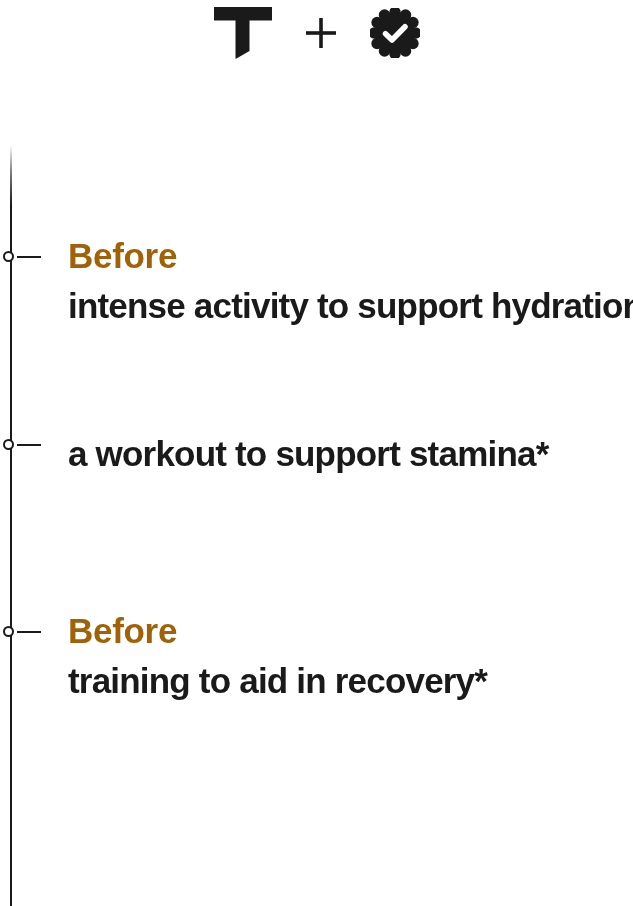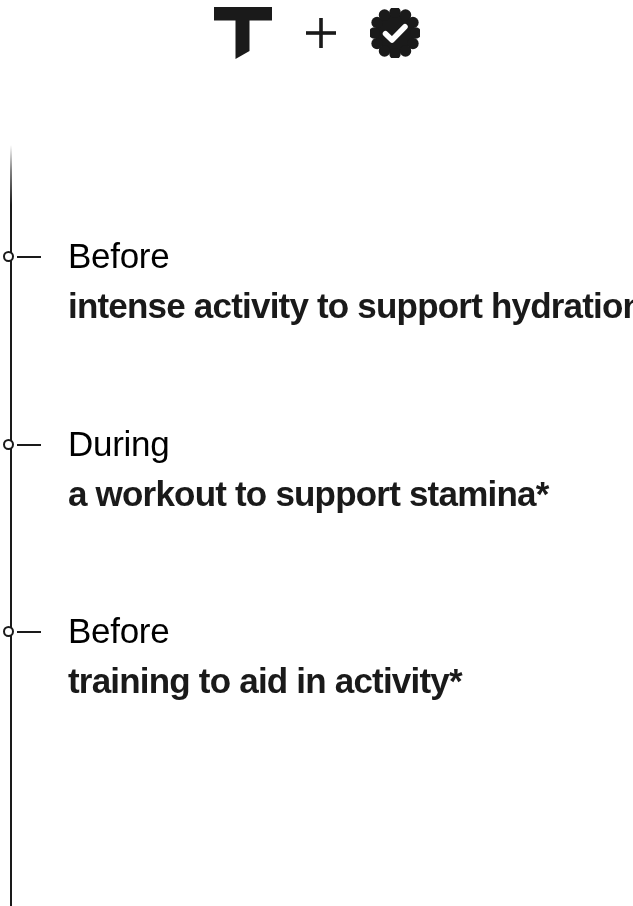--- a/index.html
+++ b/index.html
@@ -99,24 +99,24 @@
   }
 
   .tl-body {
     position: absolute;
     left: 68px;
     top: 0;
     width: 565px;
   }
   .tl-phase {
     font-size: 35px;
-    font-weight: 400;
+    font-weight: 700;
     letter-spacing: -0.3px;
     line-height: 40px;
-    color: #000000;
+    color: #a16207;
     white-space: nowrap;
   }
   .tl-detail {
     margin-top: 9px;
     font-size: 35px;
     font-weight: 700;
     letter-spacing: -0.8px;
     line-height: 42px;
     color: #1a1a1a;
     white-space: nowrap;
@@ -171,29 +171,28 @@
       <div class="tl-detail">intense activity to support hydration*</div>
     </div>
   </div>
 
   <div class="tl-step" data-step="1">
     <div class="tl-marker">
       <span class="tl-dot"></span>
       <span class="tl-tick"></span>
     </div>
     <div class="tl-body">
-      <div class="tl-phase">During</div>
       <div class="tl-detail">a workout to support stamina*</div>
     </div>
   </div>
 
   <div class="tl-step" data-step="2">
     <div class="tl-marker">
       <span class="tl-dot"></span>
       <span class="tl-tick"></span>
     </div>
     <div class="tl-body">
       <div class="tl-phase">Before</div>
-      <div class="tl-detail">training to aid in activity*</div>
+      <div class="tl-detail">training to aid in recovery*</div>
     </div>
   </div>
 
 </div>
 
 </body></html>

